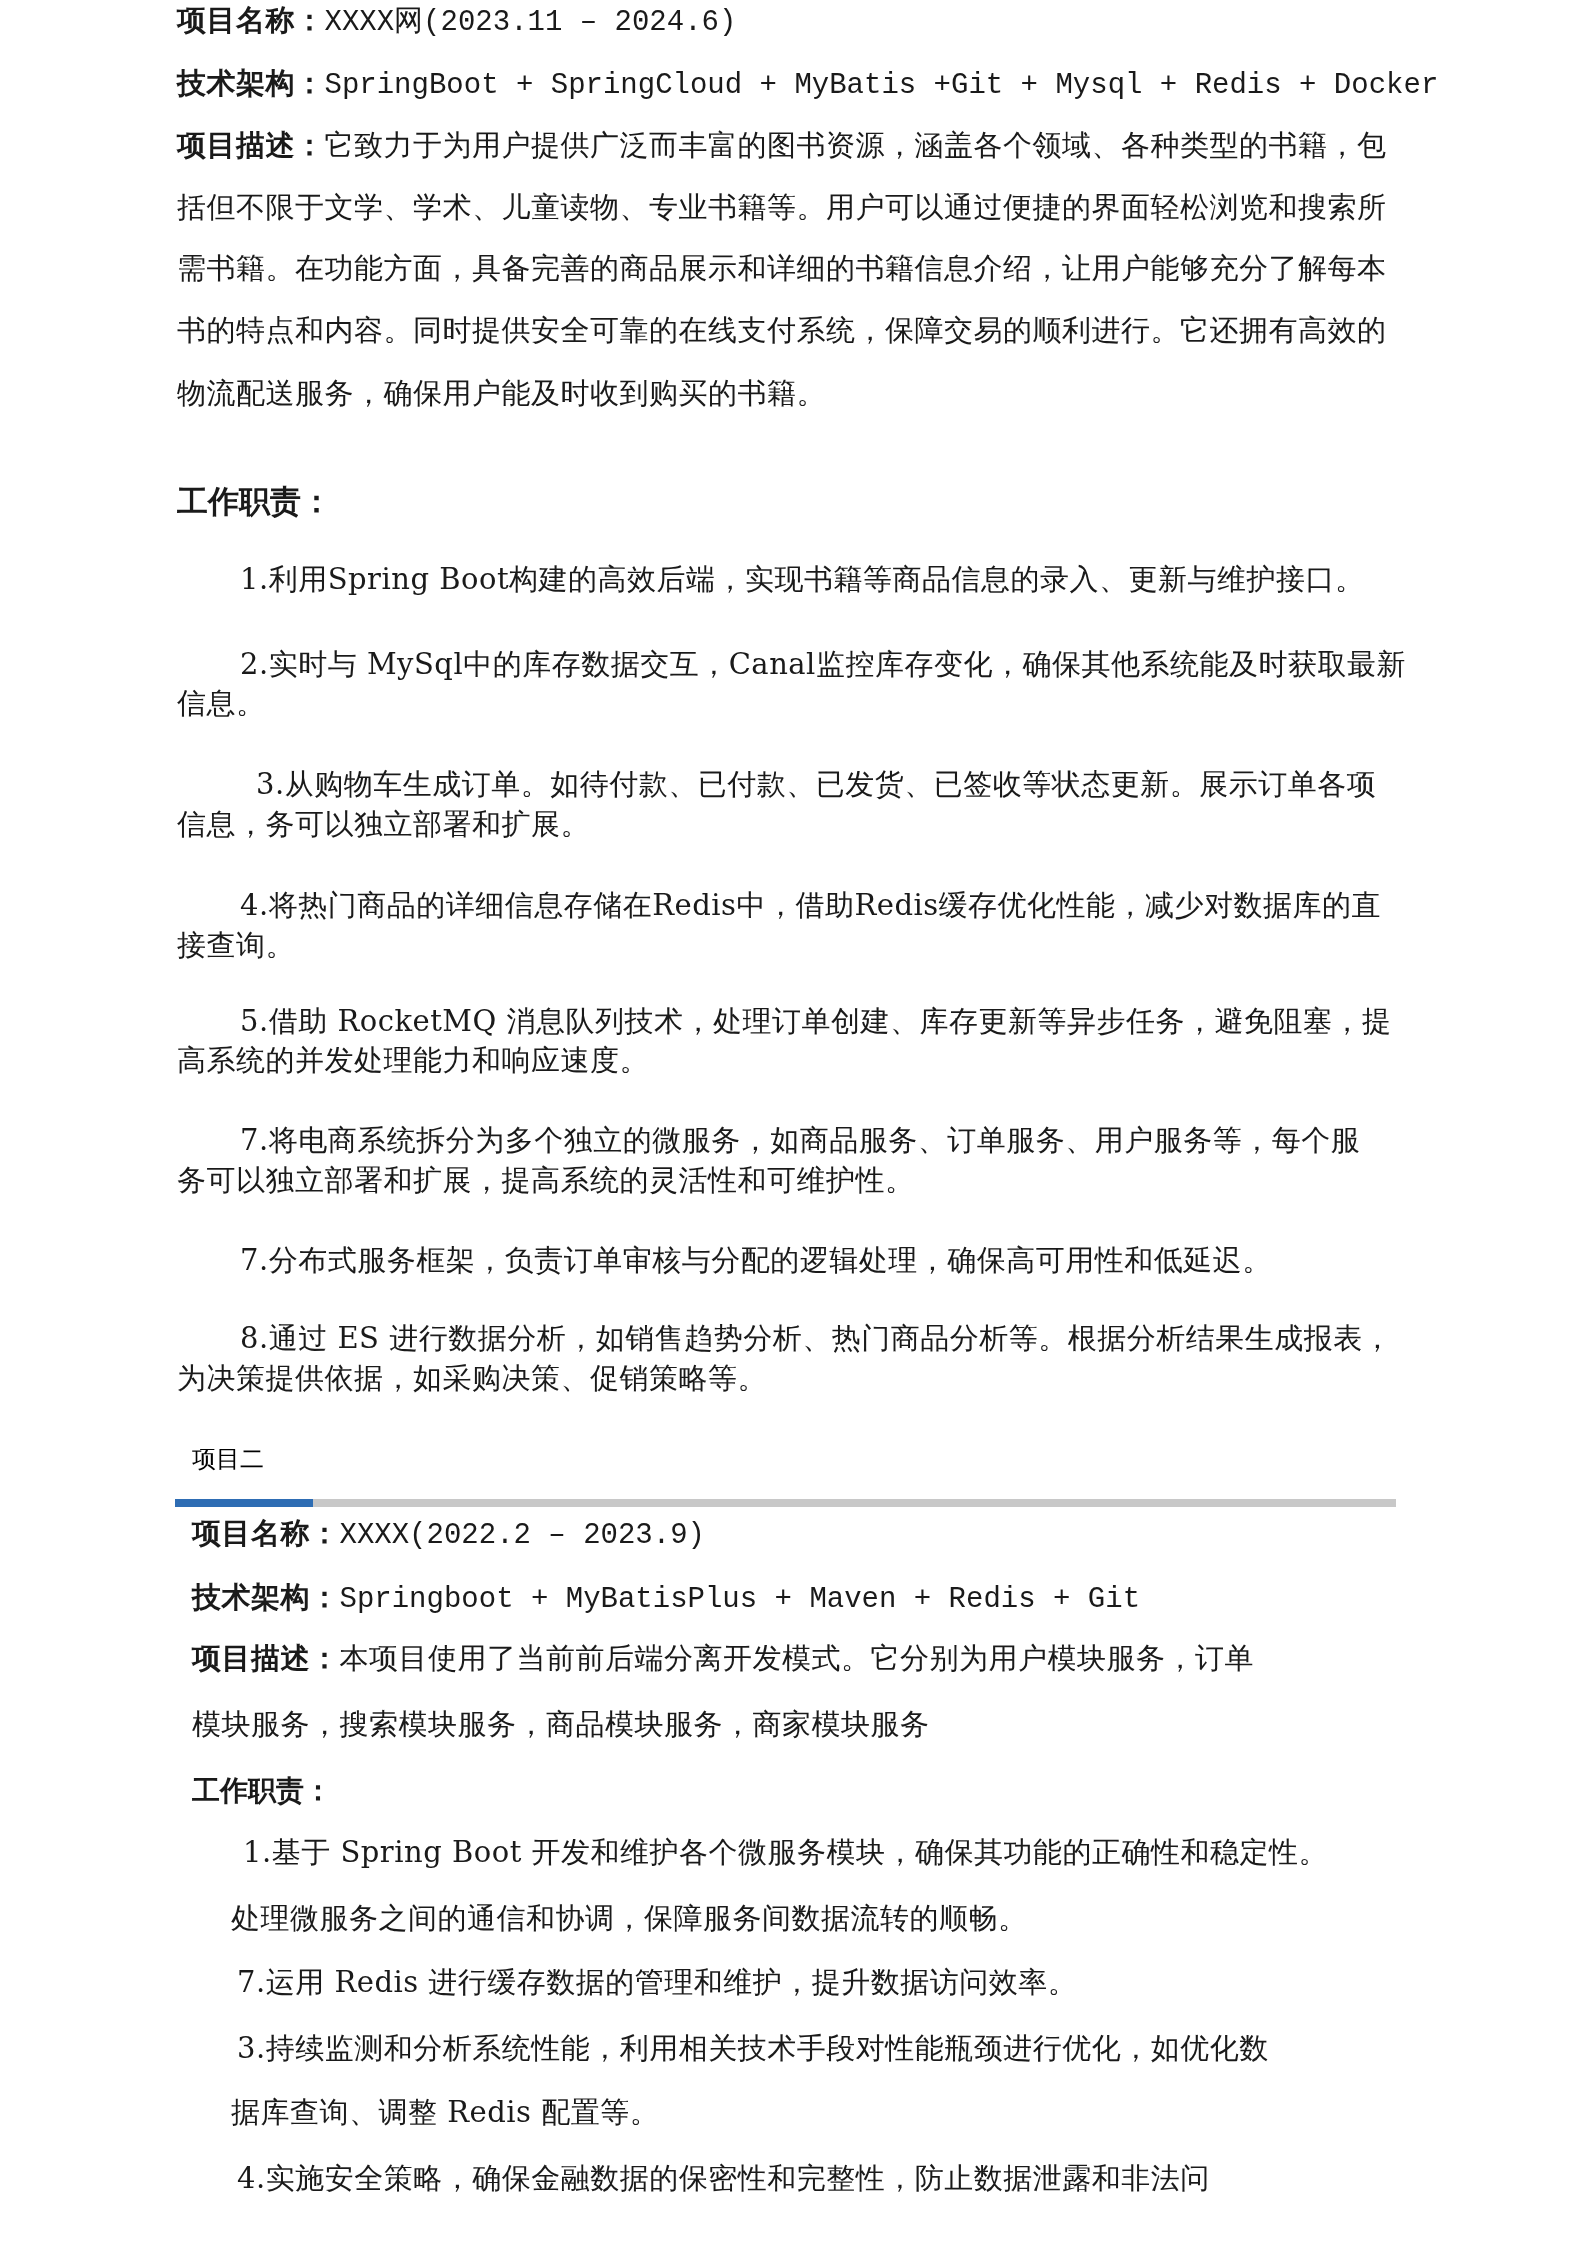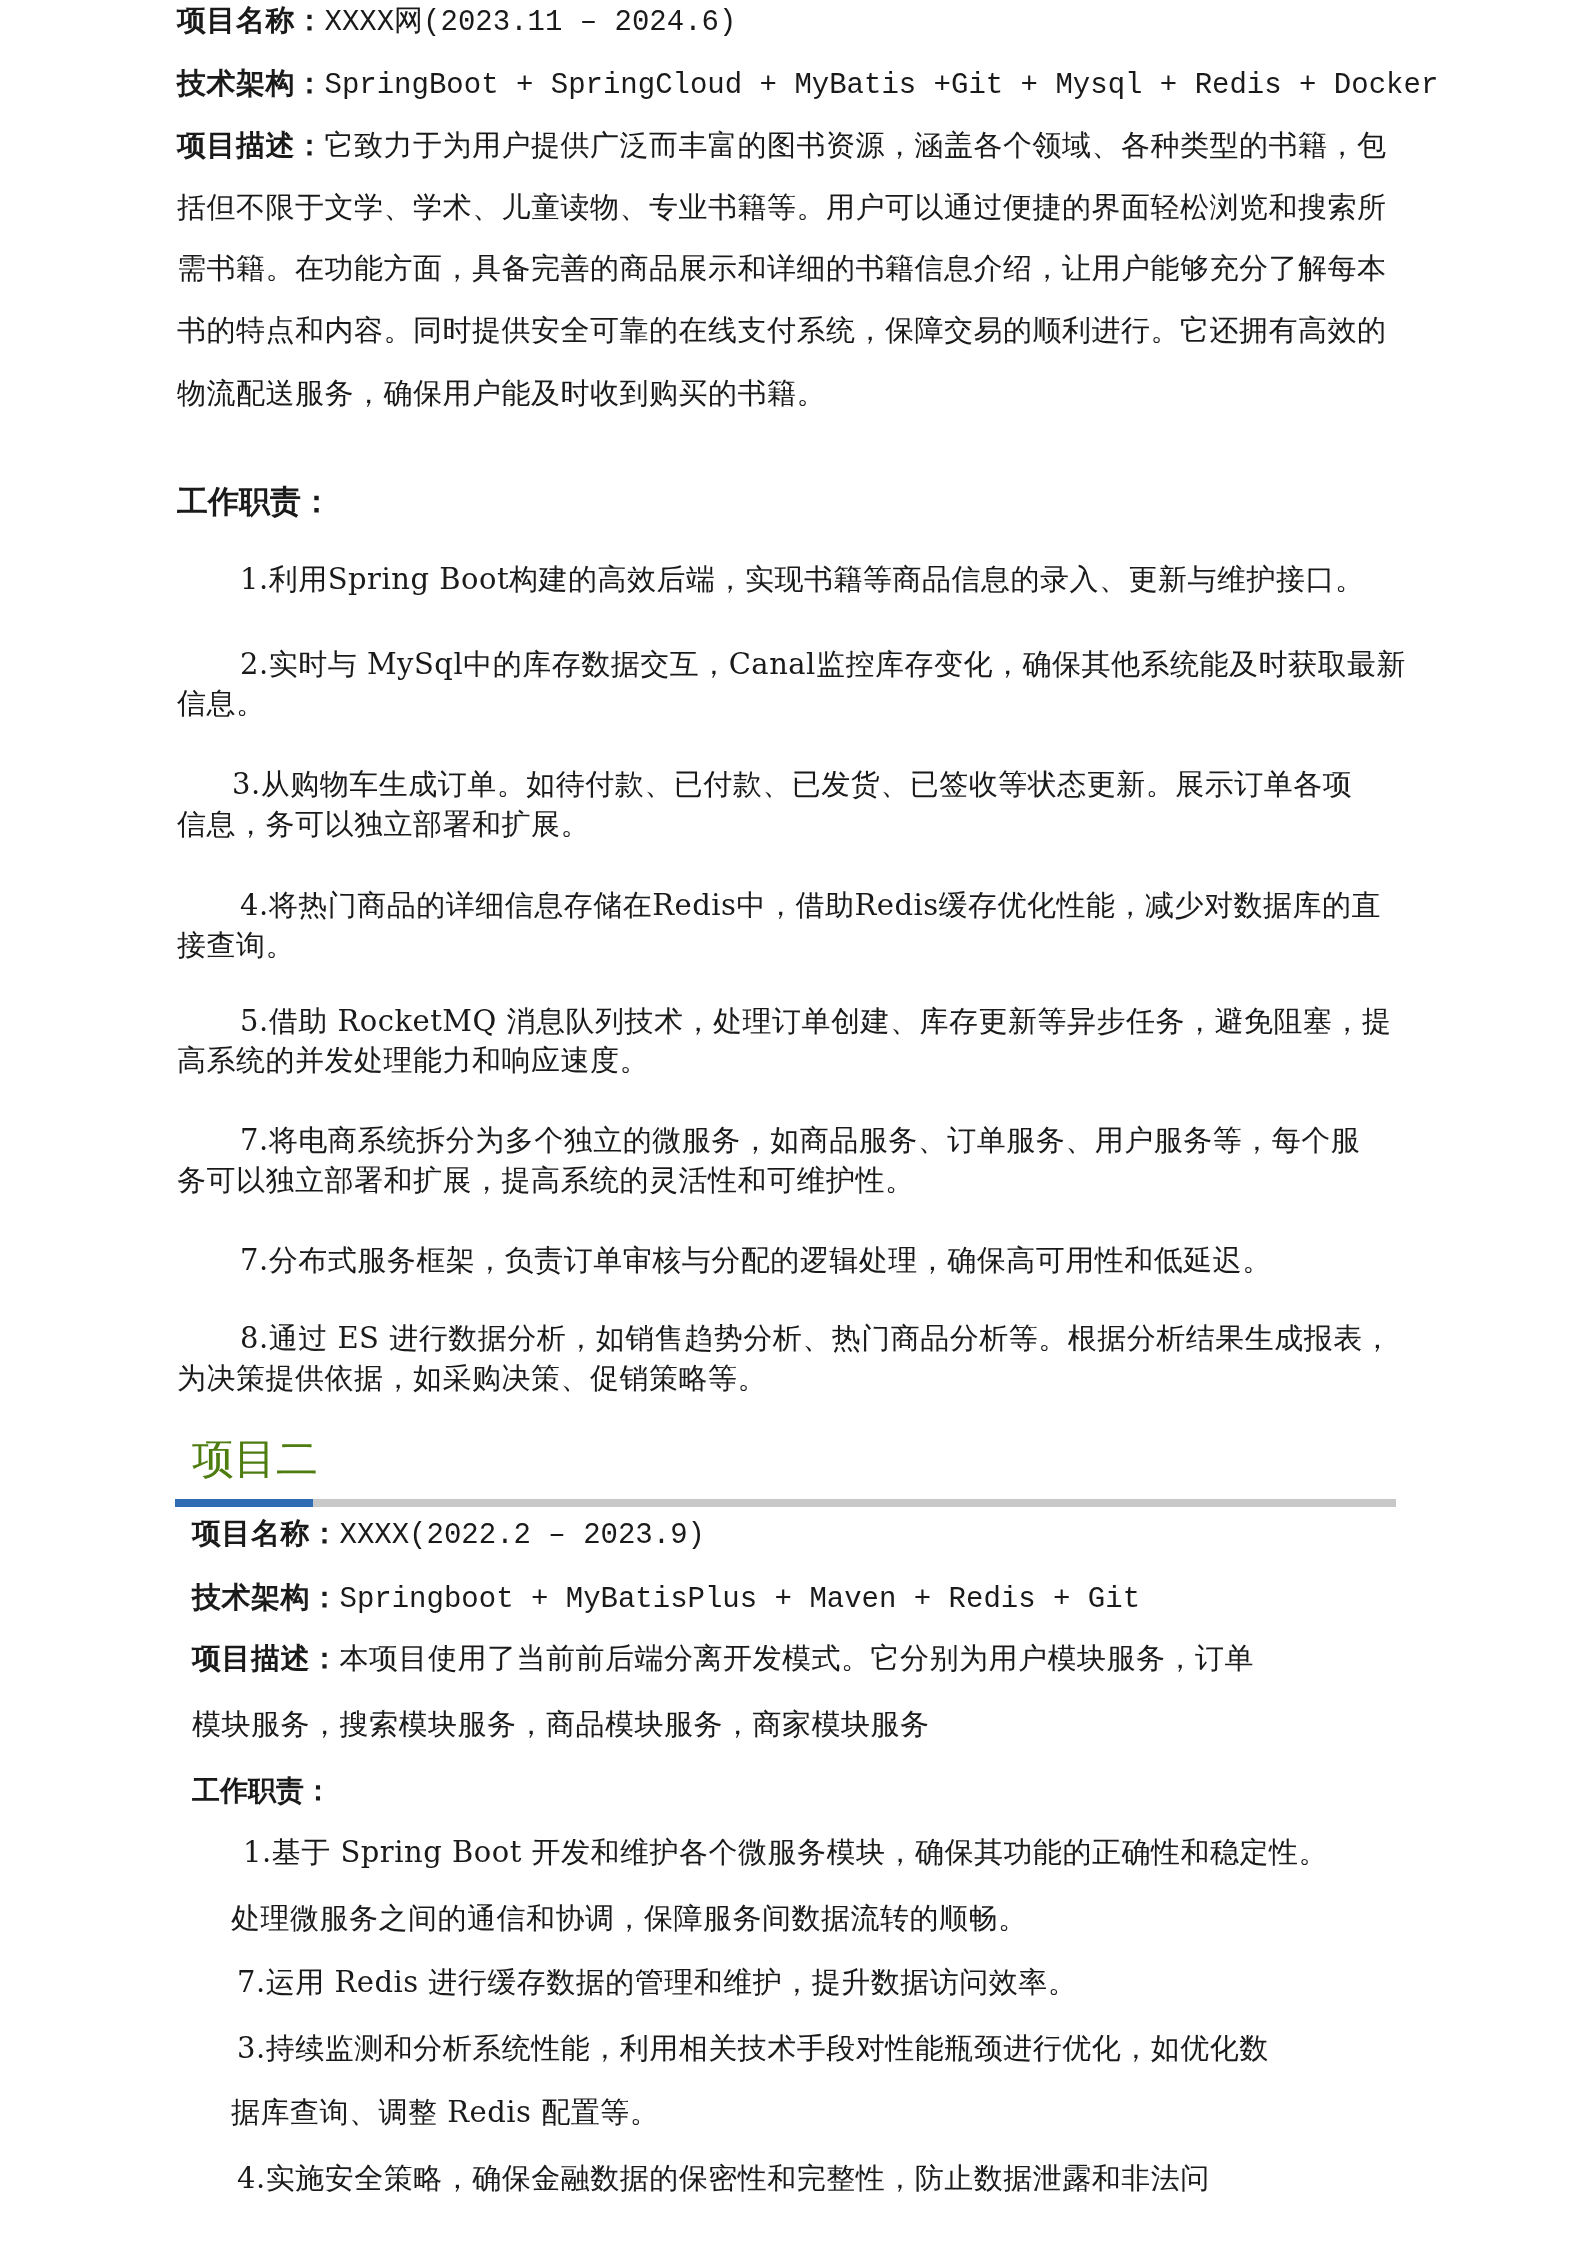--- a/index.html
+++ b/index.html
@@ -38,23 +38,23 @@
     font-weight: bold;
     white-space: nowrap;
   }
   .section-heading.small {
     font-size: 28px;
   }
   .project-title {
     position: absolute;
     left: 192px;
     top: 1437px;
-    font-size: 42px;
+    font-size: 24px;
     line-height: 44px;
-    color: #4d7c0f;
+    color: #000000;
     white-space: nowrap;
   }
   .divider {
     position: absolute;
     left: 175px;
     top: 1499px;
     width: 1221px;
     height: 8px;
     background: #C8C8C8;
   }
@@ -89,21 +89,21 @@
 </div>
 
 <div class="section-heading" style="left:177px; top:480px;">工作职责：</div>
 
 <div>
   <div class="line" style="left:240px; top:559px;">1.利用Spring Boot构建的高效后端，实现书籍等商品信息的录入、更新与维护接口。</div>
 
   <div class="line" style="left:240px; top:644px;">2.实时与 MySql中的库存数据交互，Canal监控库存变化，确保其他系统能及时获取最新</div>
   <div class="line" style="left:177px; top:683px;">信息。</div>
 
-  <div class="line" style="left:232px; top:764px;">3.从购物车生成订单。如待付款、已付款、已发货、已签收等状态更新。展示订单各项</div>
+  <div class="line" style="left:256px; top:764px;">3.从购物车生成订单。如待付款、已付款、已发货、已签收等状态更新。展示订单各项</div>
   <div class="line" style="left:177px; top:804px;">信息，务可以独立部署和扩展。</div>
 
   <div class="line" style="left:240px; top:885px;">4.将热门商品的详细信息存储在Redis中，借助Redis缓存优化性能，减少对数据库的直</div>
   <div class="line" style="left:177px; top:925px;">接查询。</div>
 
   <div class="line" style="left:240px; top:1001px;">5.借助 RocketMQ 消息队列技术，处理订单创建、库存更新等异步任务，避免阻塞，提</div>
   <div class="line" style="left:177px; top:1040px;">高系统的并发处理能力和响应速度。</div>
 
   <div class="line" style="left:240px; top:1120px;">7.将电商系统拆分为多个独立的微服务，如商品服务、订单服务、用户服务等，每个服</div>
   <div class="line" style="left:177px; top:1160px;">务可以独立部署和扩展，提高系统的灵活性和可维护性。</div>

